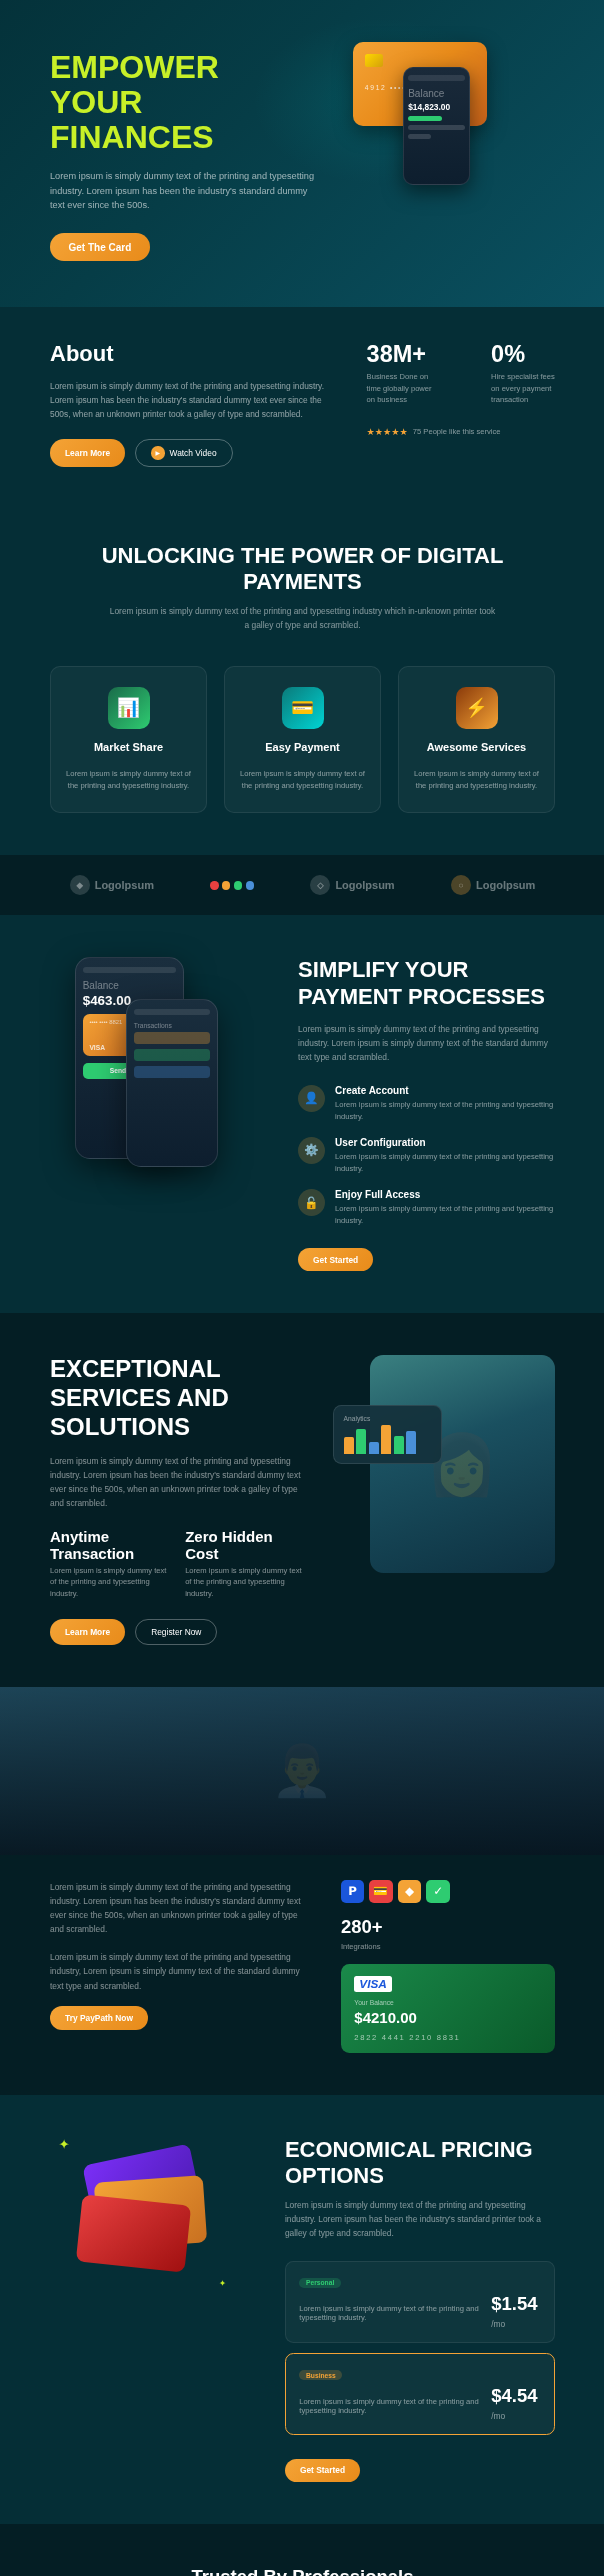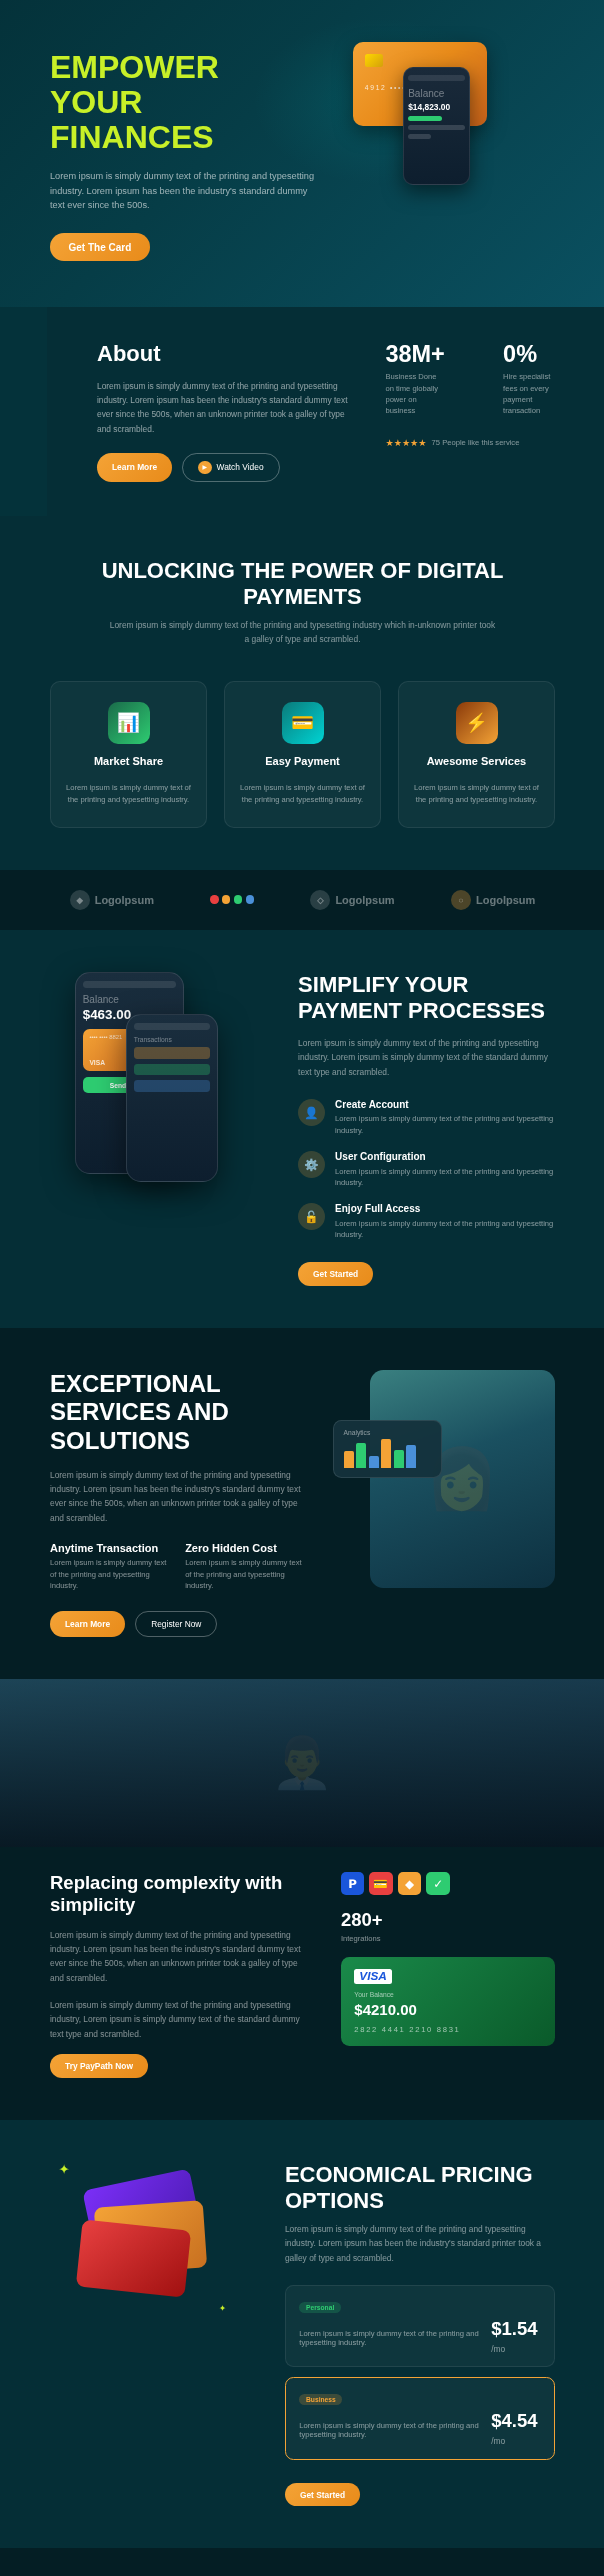--- a/index.html
+++ b/index.html
@@ -101,21 +101,20 @@
     .phone-green { background: #2ecc71; width: 60%; }
     .phone-amount { font-size: 8.4px; color: #fff; font-weight: 700; margin: 3.4px 0; }
 
     
     .about-section {
       background: #052e36;
       padding: 34px 50px;
       display: flex;
       gap: 34px;
       align-items: flex-start;
-      margin-left: 47px;
     }
     .about-left { flex: 1.5; }
     .about-right { flex: 1; display: flex; flex-direction: column; gap: 13.4px; }
     .about-title { font-size: 22px; font-weight: 800; margin-bottom: 11.8px; }
     .about-desc { font-size: 8.4px; color: rgba(255,255,255,0.55); line-height: 1.7; margin-bottom: 17px; }
     .about-btns { display: flex; gap: 10px; }
     .btn-primary {
       background: linear-gradient(135deg, #f4a336, #e88b1a);
       color: #fff;
       border: none;
@@ -313,21 +312,21 @@
       background: #041e24;
       padding: 42px 50px;
       display: flex;
       gap: 34px;
       align-items: flex-start;
     }
     .exceptional-content { flex: 1.2; }
     .exceptional-title { font-size: 24px; font-weight: 800; margin-bottom: 11.8px; line-height: 1.2; }
     .exceptional-desc { font-size: 8.4px; color: rgba(255,255,255,0.5); line-height: 1.7; margin-bottom: 17px; }
     .services-grid { display: grid; grid-template-columns: 1fr 1fr; gap: 13.4px; margin-bottom: 20px; }
-    .service-item h4 { font-size: 11px; font-weight: 700; margin-bottom: 3.4px; }
+    .service-item h4 { font-size: 15px; font-weight: 700; margin-bottom: 3.4px; }
     .service-item p { font-size: 7.6px; color: rgba(255,255,255,0.5); line-height: 1.5; }
     .exceptional-btns { display: flex; gap: 10px; }
     .exceptional-visual {
       flex: 1;
       position: relative;
       min-height: 235px;
     }
     .person-img {
       width: 185px;
       height: 218px;
@@ -660,21 +659,20 @@
   </div>
 </section>
 
 <section class="replace-section">
   <div class="replace-bg">
     <div style="width:100%;height:100%;background:linear-gradient(180deg,rgba(20,60,80,0.6),rgba(5,20,30,0.9));display:flex;align-items:center;justify-content:center;font-size:50px;color:rgba(255,255,255,0.1)">👨‍💼</div>
   </div>
   <div class="replace-overlay">
     <div class="replace-row">
       <div class="replace-left">
-        <h2 class="replace-title">Replacing complexity with simplicity</h2>
         <p class="replace-desc">Lorem ipsum is simply dummy text of the printing and typesetting industry. Lorem ipsum has been the industry's standard dummy text ever since the 500s, when an unknown printer took a galley of type and scrambled.</p>
         <p class="replace-desc">Lorem ipsum is simply dummy text of the printing and typesetting industry, Lorem ipsum is simply dummy text of the standard dummy text type and scrambled.</p>
         <button class="btn-primary">Try PayPath Now</button>
       </div>
       <div class="replace-right">
         <div class="integrations-row">
           <div class="int-badge" style="background:#1a56db">𝗣</div>
           <div class="int-badge" style="background:#e84040">💳</div>
           <div class="int-badge" style="background:#f4a336">◆</div>
           <div class="int-badge" style="background:#2ecc71">✓</div>

